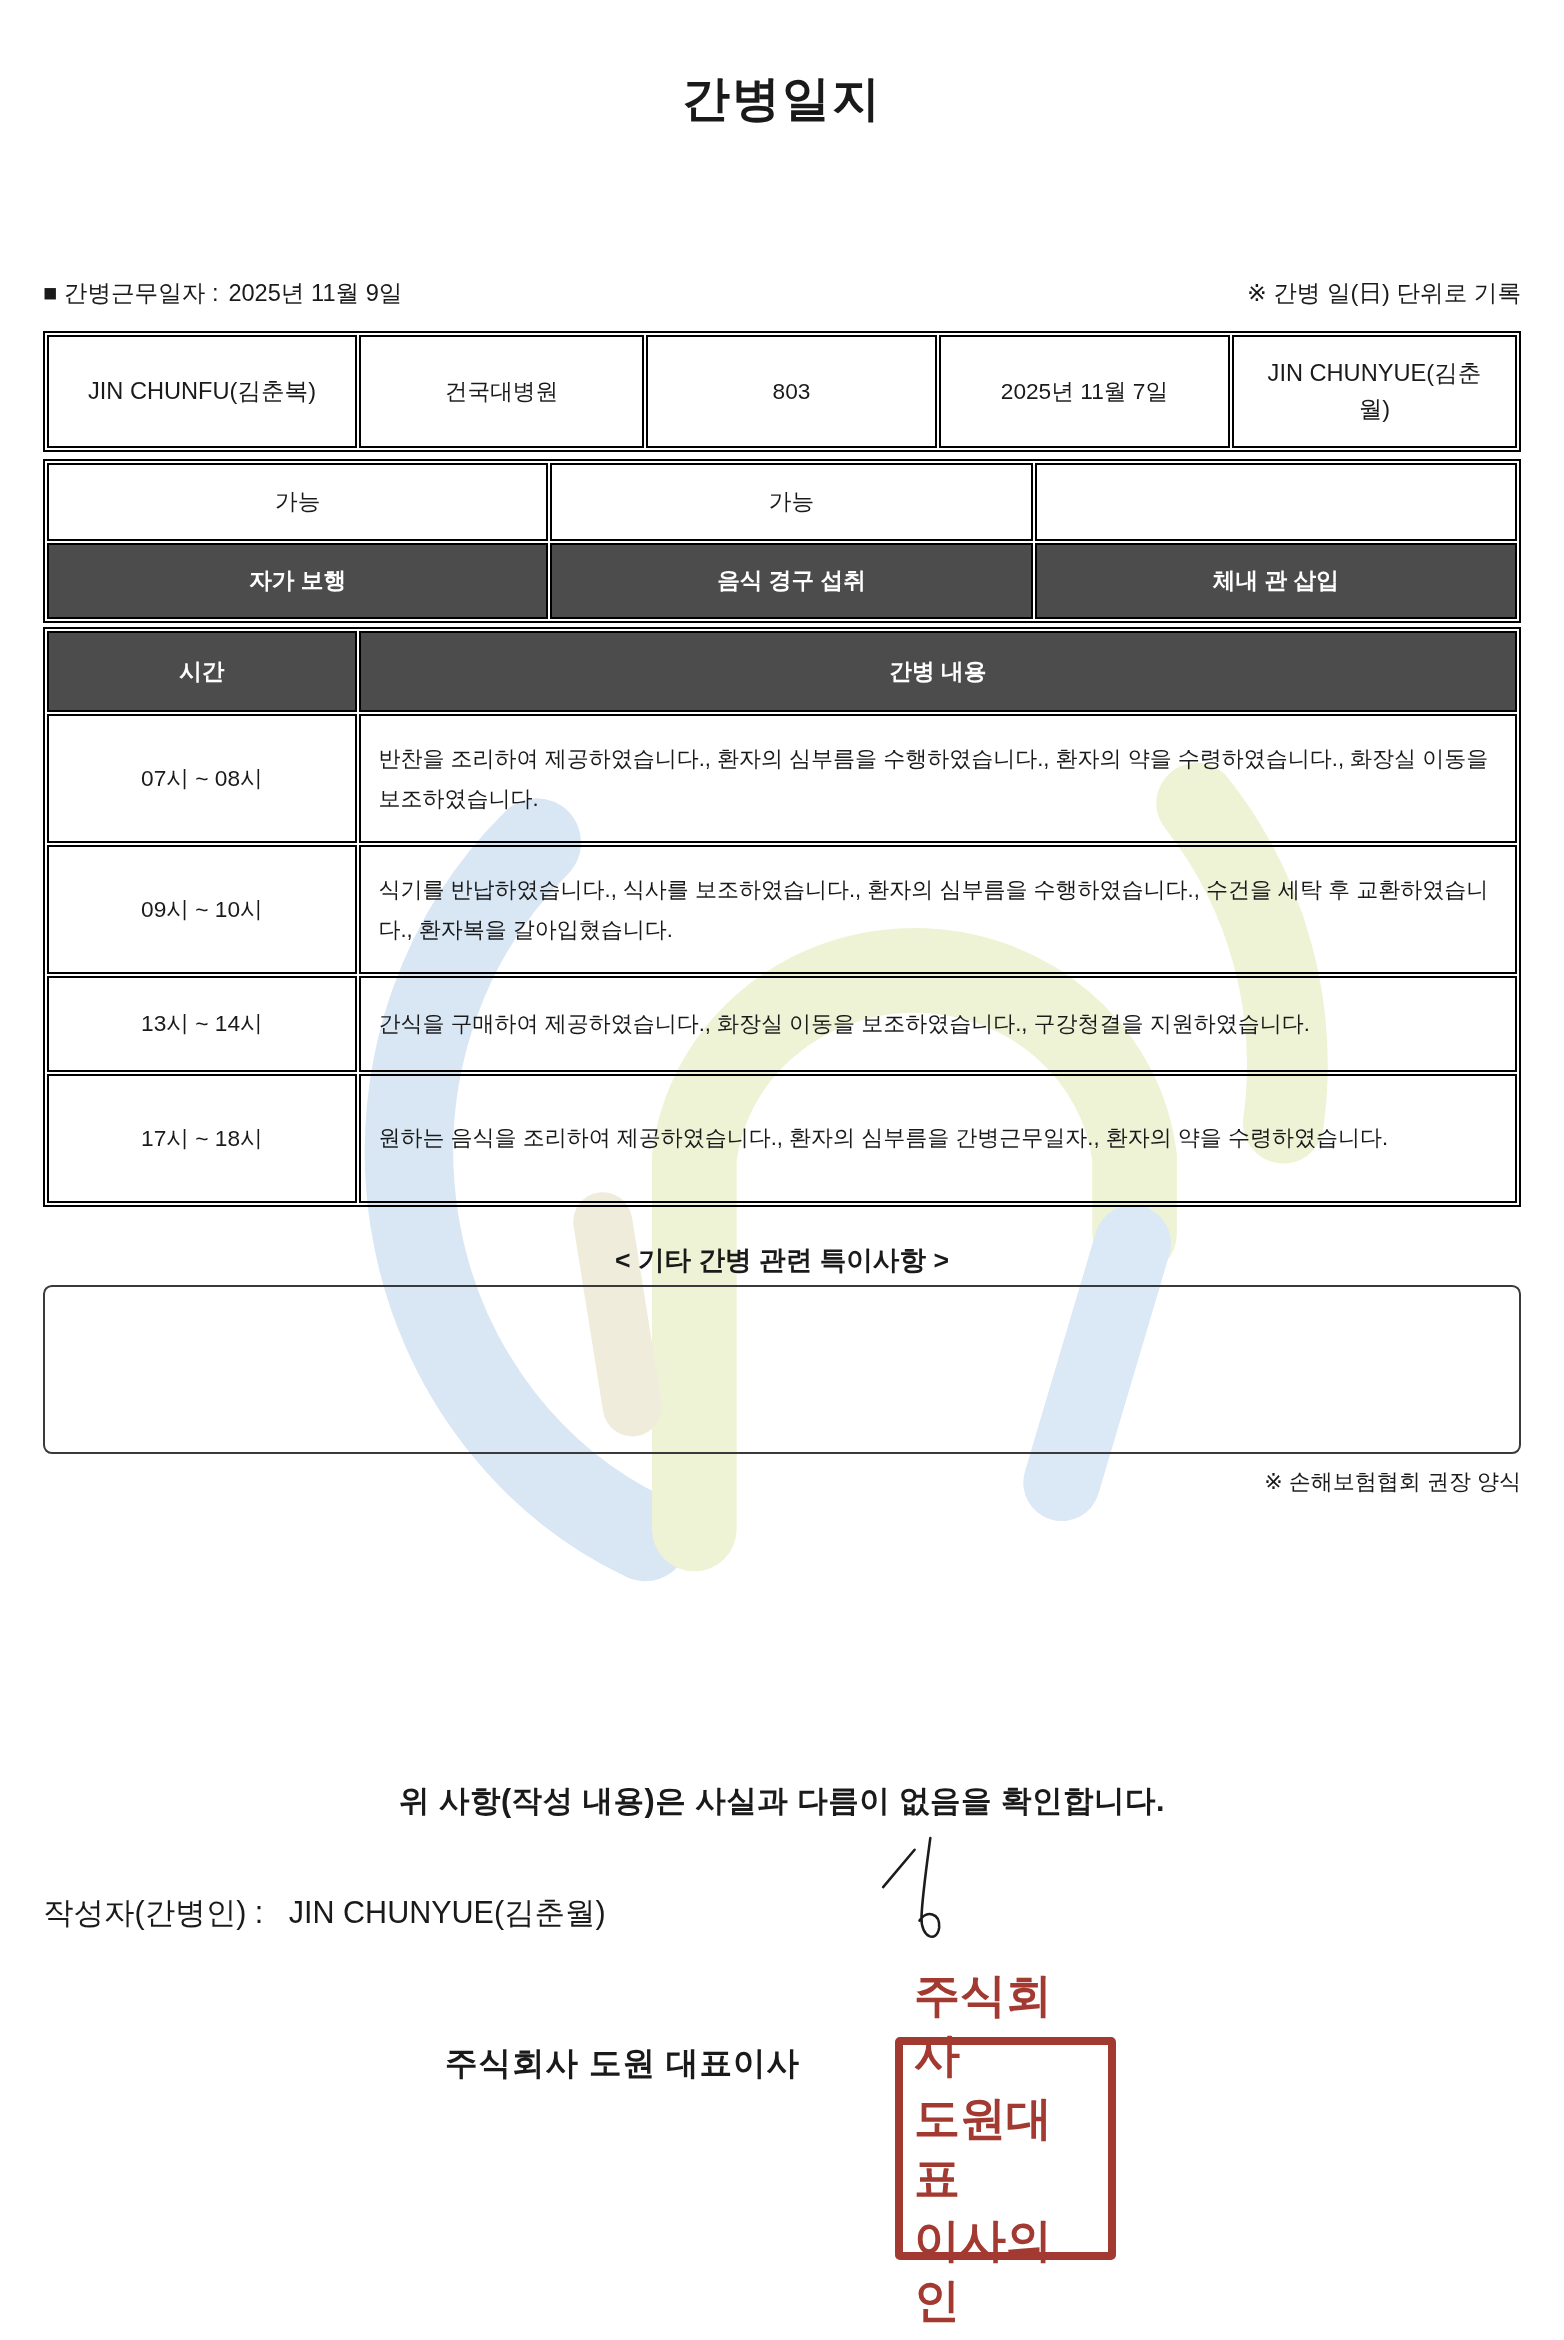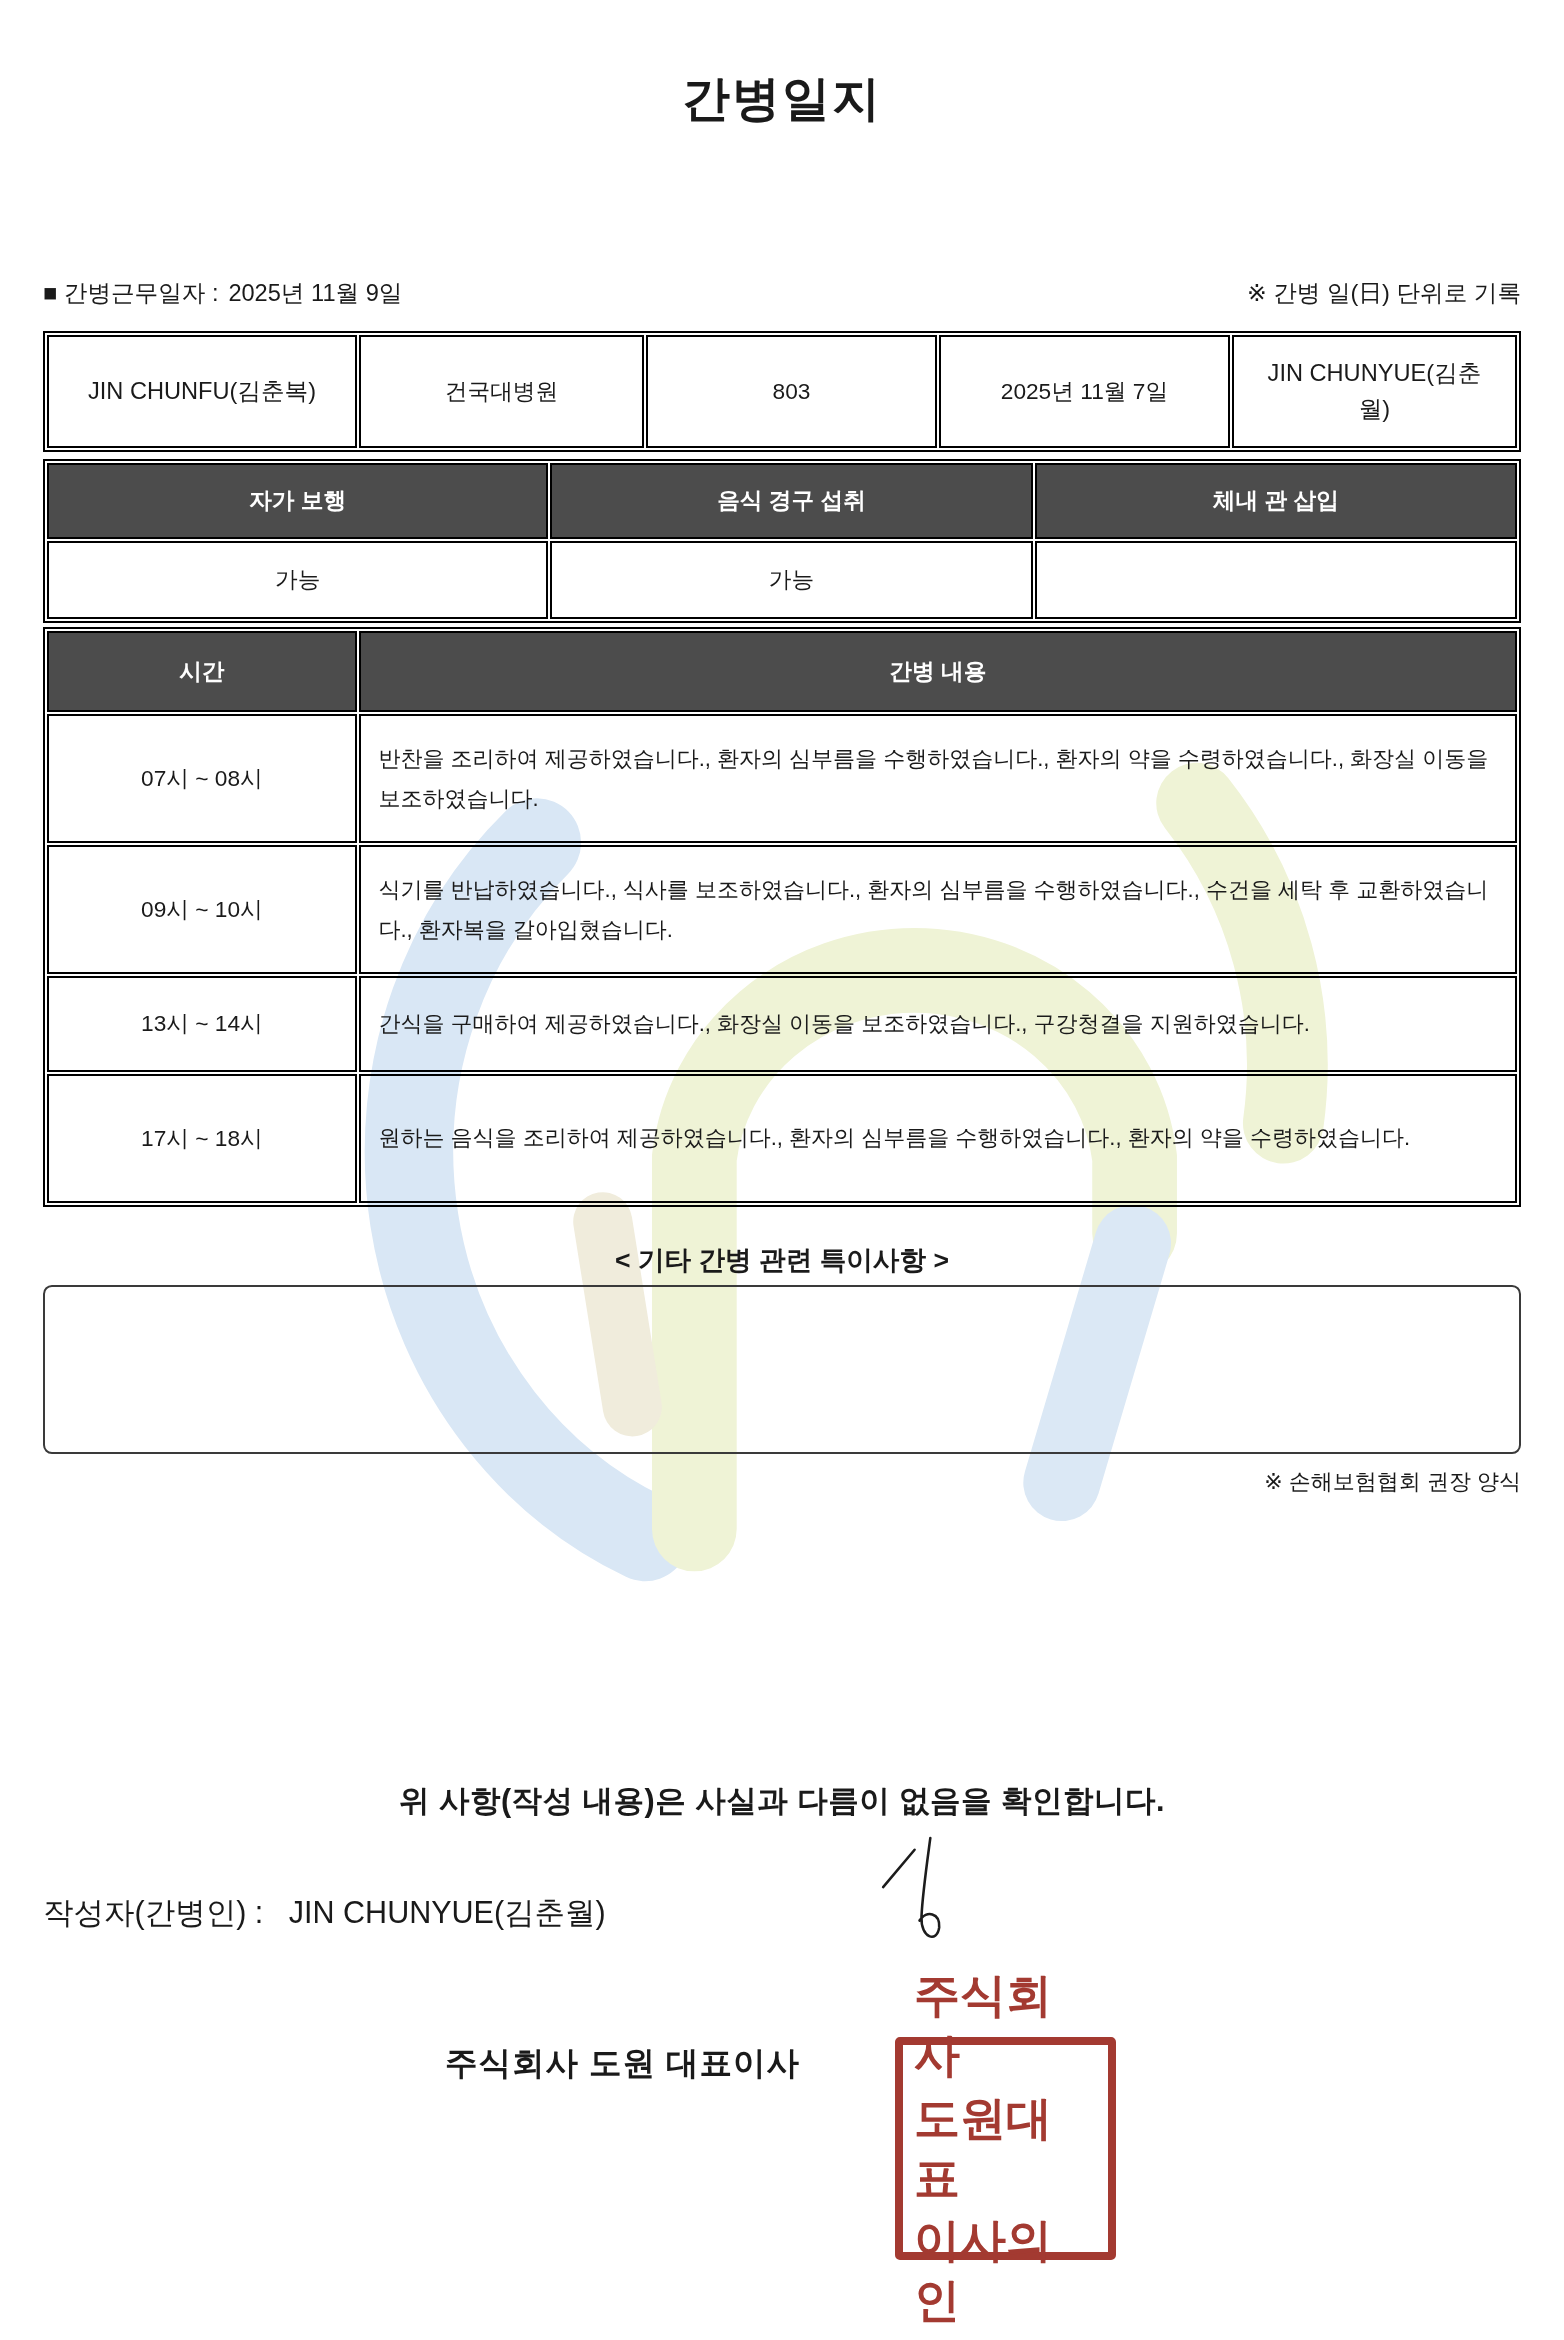--- a/index.html
+++ b/index.html
@@ -103,28 +103,28 @@
     </table>
 
   <table class="tbl tbl-condition">
     <colgroup>
         <col style="width:34.2%">
         <col style="width:32.9%">
         <col style="width:32.9%">
       </colgroup>
     <tbody>
         <tr>
+      <td>가능</td>
+      <td>가능</td>
+      <td></td>
+    </tr>
+    <tr>
       <th>자가 보행</th>
       <th>음식 경구 섭취</th>
       <th>체내 관 삽입</th>
-    </tr>
-    <tr>
-      <td>가능</td>
-      <td>가능</td>
-      <td></td>
     </tr>
   </tbody>
     </table>
 
   <table class="tbl tbl-care">
     <colgroup>
         <col style="width:21.1%">
         <col style="width:78.9%">
       </colgroup>
     <tbody>
@@ -139,21 +139,21 @@
     <tr class="row-tall">
       <td class="time-cell">09시 ~ 10시</td>
       <td class="content-cell">식기를 반납하였습니다., 식사를 보조하였습니다., 환자의 심부름을 수행하였습니다., 수건을 세탁 후 교환하였습니다., 환자복을 갈아입혔습니다.</td>
     </tr>
     <tr class="row-short">
       <td class="time-cell">13시 ~ 14시</td>
       <td class="content-cell">간식을 구매하여 제공하였습니다., 화장실 이동을 보조하였습니다., 구강청결을 지원하였습니다.</td>
     </tr>
     <tr class="row-tall">
       <td class="time-cell">17시 ~ 18시</td>
-      <td class="content-cell">원하는 음식을 조리하여 제공하였습니다., 환자의 심부름을 수행하였습니다., 환자의 약을 수령하였습니다.</td>
+      <td class="content-cell">원하는 음식을 조리하여 제공하였습니다., 환자의 심부름을 간병근무일자., 환자의 약을 수령하였습니다.</td>
     </tr>
   </tbody>
     </table>
 
   <div class="notes-title">&lt; 기타 간병 관련 특이사항 &gt;</div>
   <div class="notes-box"></div>
   <div class="form-note">※ 손해보험협회 권장 양식</div>
 
   <div class="confirmation">위 사항(작성 내용)은 사실과 다름이 없음을 확인합니다.</div>
 

